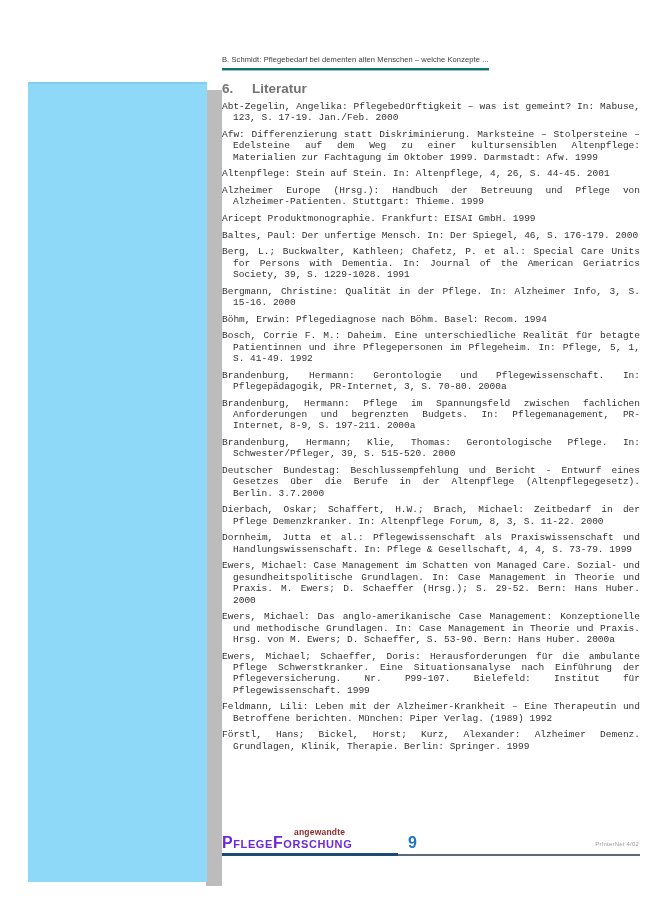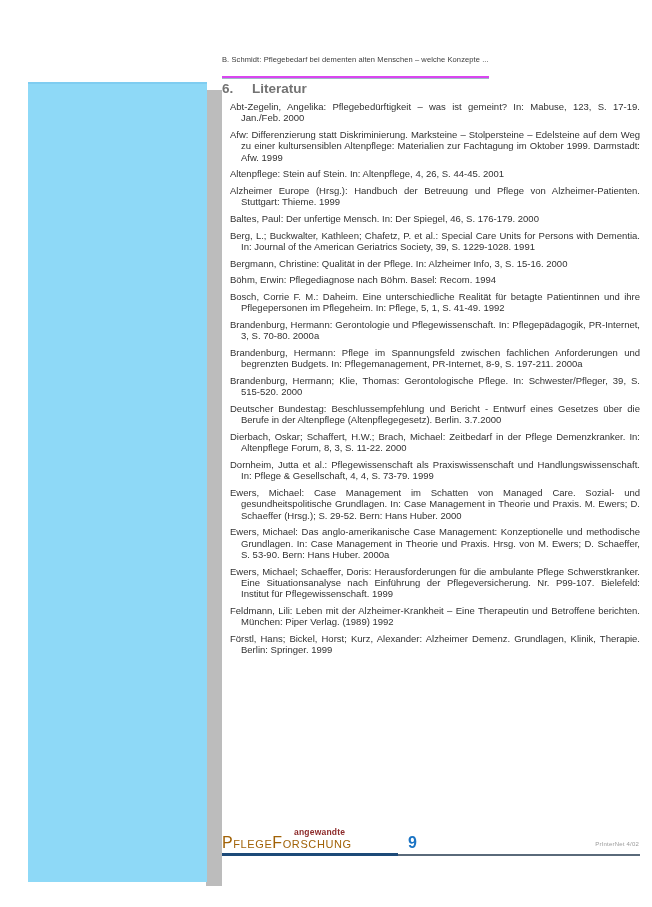--- a/index.html
+++ b/index.html
@@ -13,45 +13,45 @@
   }
   .sidebar {
     position:absolute; left:28px; top:82px; width:179px; height:798px;
     background:#8ed9f7; border-top:2px solid #7fcdf1;
   }
   .running-header {
     position:absolute; left:222px; top:55px; width:418px;
     font-size:7.5px; color:#3c3c3c; letter-spacing:0.1px;
   }
   .running-header span {
-    border-bottom:2px solid #d946ef; padding-bottom:12px;
+    border-bottom:2px solid #0f766e; padding-bottom:4px;
     box-shadow:0 1px 0 #9fb9c6;
     margin-top:37px;
   }
   .section-heading {
     position:absolute; left:222px; top:81px;
     font-size:13.5px; font-weight:bold; color:#737373;
   }
   .section-heading .num { display:inline-block; width:30px; }
   .refs {
     position:absolute; left:222px; top:101px; width:418px; height:728px;
     overflow:hidden;
     font-size:9.5px; line-height:11.4px; color:#323232;
     text-align:justify;
   }
-  .refs p { margin:0 0 5.2px 0; padding-left:19px; text-indent:-11px; }
+  .refs p { margin:0 0 5.2px 0; padding-left:11px; text-indent:-11px;font-family:Liberation Mono, monospace; }
   .footer { position:absolute; left:222px; top:828px; width:418px; height:34px; }
   .logo-top {
     position:absolute; left:72px; top:-1px;
     font-size:8.5px; font-weight:bold; 
     color:#8c2a2a; letter-spacing:0.2px;
   }
   .logo-main {
     position:absolute; left:0; top:6px;
-    font-size:16px; font-weight:normal; color:#a16207;
+    font-size:16px; font-weight:bold; color:#6d28d9;
     font-variant:small-caps; letter-spacing:0.6px;
   }
   .page-num {
     position:absolute; left:186px; top:6px;
     font-size:16px; font-weight:bold; color:#1b74c4;
   }
   .footer-note {
     position:absolute; right:1px; top:13px;
     font-size:6px; color:#9a9a9a; letter-spacing:0.2px;
   }
@@ -78,20 +78,21 @@
 
   <div class="section-heading">
     <span class="num">6.</span><span>Literatur</span>
   </div>
 
   <div class="refs">
     <p>Abt-Zegelin, Angelika: Pflegebedürftigkeit – was ist gemeint? In: Mabuse, 123, S. 17-19. Jan./Feb. 2000</p>
     <p>Afw: Differenzierung statt Diskriminierung. Marksteine – Stolpersteine – Edelsteine auf dem Weg zu einer kultursensiblen Altenpflege: Materialien zur Fachtagung im Oktober 1999. Darmstadt: Afw. 1999</p>
     <p>Altenpflege: Stein auf Stein. In: Altenpflege, 4, 26, S. 44-45. 2001</p>
     <p>Alzheimer Europe (Hrsg.): Handbuch der Betreuung und Pflege von Alzheimer-Patienten. Stuttgart: Thieme. 1999</p>
+    <p>Aricept Produktmonographie. Frankfurt: EISAI GmbH. 1999</p>
     <p>Baltes, Paul: Der unfertige Mensch. In: Der Spiegel, 46, S. 176-179. 2000</p>
     <p>Berg, L.; Buckwalter, Kathleen; Chafetz, P. et al.: Special Care Units for Persons with Dementia. In: Journal of the American Geriatrics Society, 39, S. 1229-1028. 1991</p>
     <p>Bergmann, Christine: Qualität in der Pflege. In: Alzheimer Info, 3, S. 15-16. 2000</p>
     <p>Böhm, Erwin: Pflegediagnose nach Böhm. Basel: Recom. 1994</p>
     <p>Bosch, Corrie F. M.: Daheim. Eine unterschiedliche Realität für betagte Patientinnen und ihre Pflegepersonen im Pflegeheim. In: Pflege, 5, 1, S. 41-49. 1992</p>
     <p>Brandenburg, Hermann: Gerontologie und Pflegewissenschaft. In: Pflegepädagogik, PR-Internet, 3, S. 70-80. 2000a</p>
     <p>Brandenburg, Hermann: Pflege im Spannungsfeld zwischen fachlichen Anforderungen und begrenzten Budgets. In: Pflegemanagement, PR-Internet, 8-9, S. 197-211. 2000a</p>
     <p>Brandenburg, Hermann; Klie, Thomas: Gerontologische Pflege. In: Schwester/Pfleger, 39, S. 515-520. 2000</p>
     <p>Deutscher Bundestag: Beschlussempfehlung und Bericht - Entwurf eines Gesetzes über die Berufe in der Altenpflege (Altenpflegegesetz). Berlin. 3.7.2000</p>
     <p>Dierbach, Oskar; Schaffert, H.W.; Brach, Michael: Zeitbedarf in der Pflege Demenzkranker. In: Altenpflege Forum, 8, 3, S. 11-22. 2000</p>

